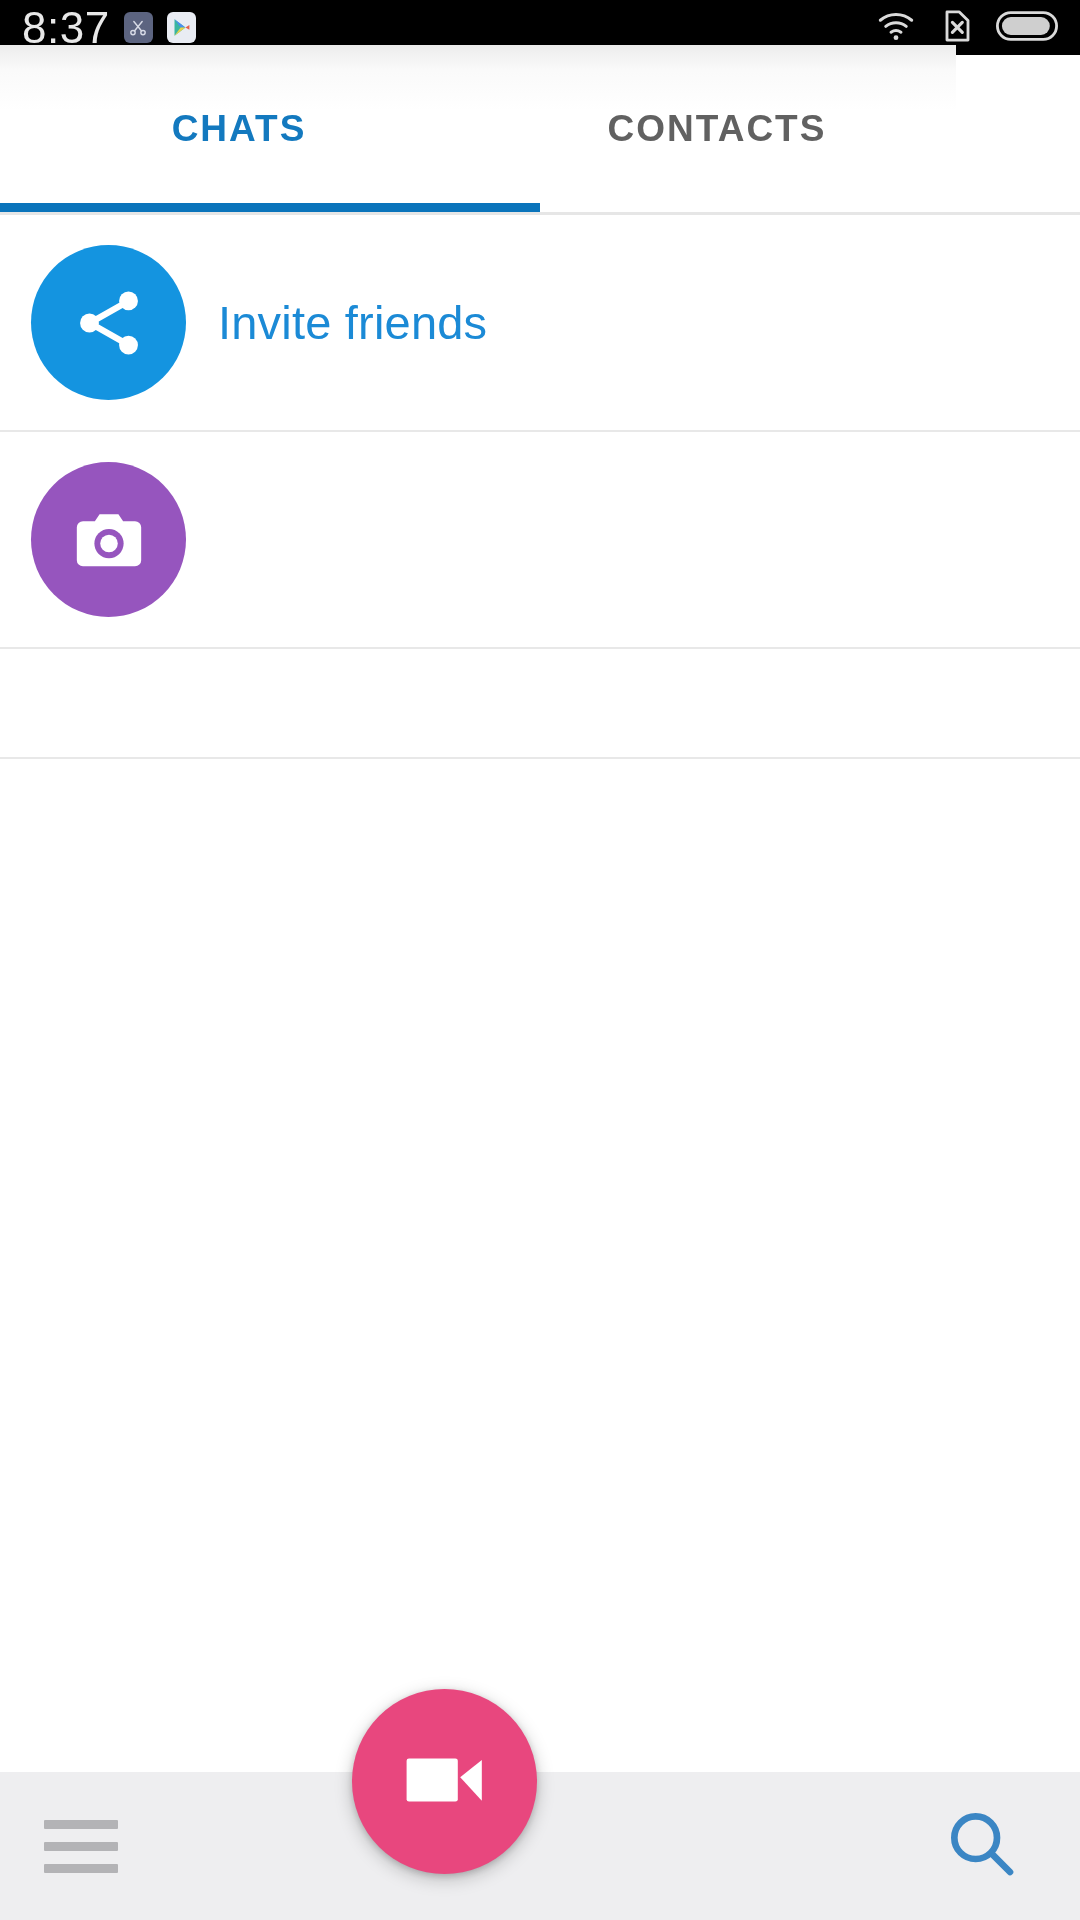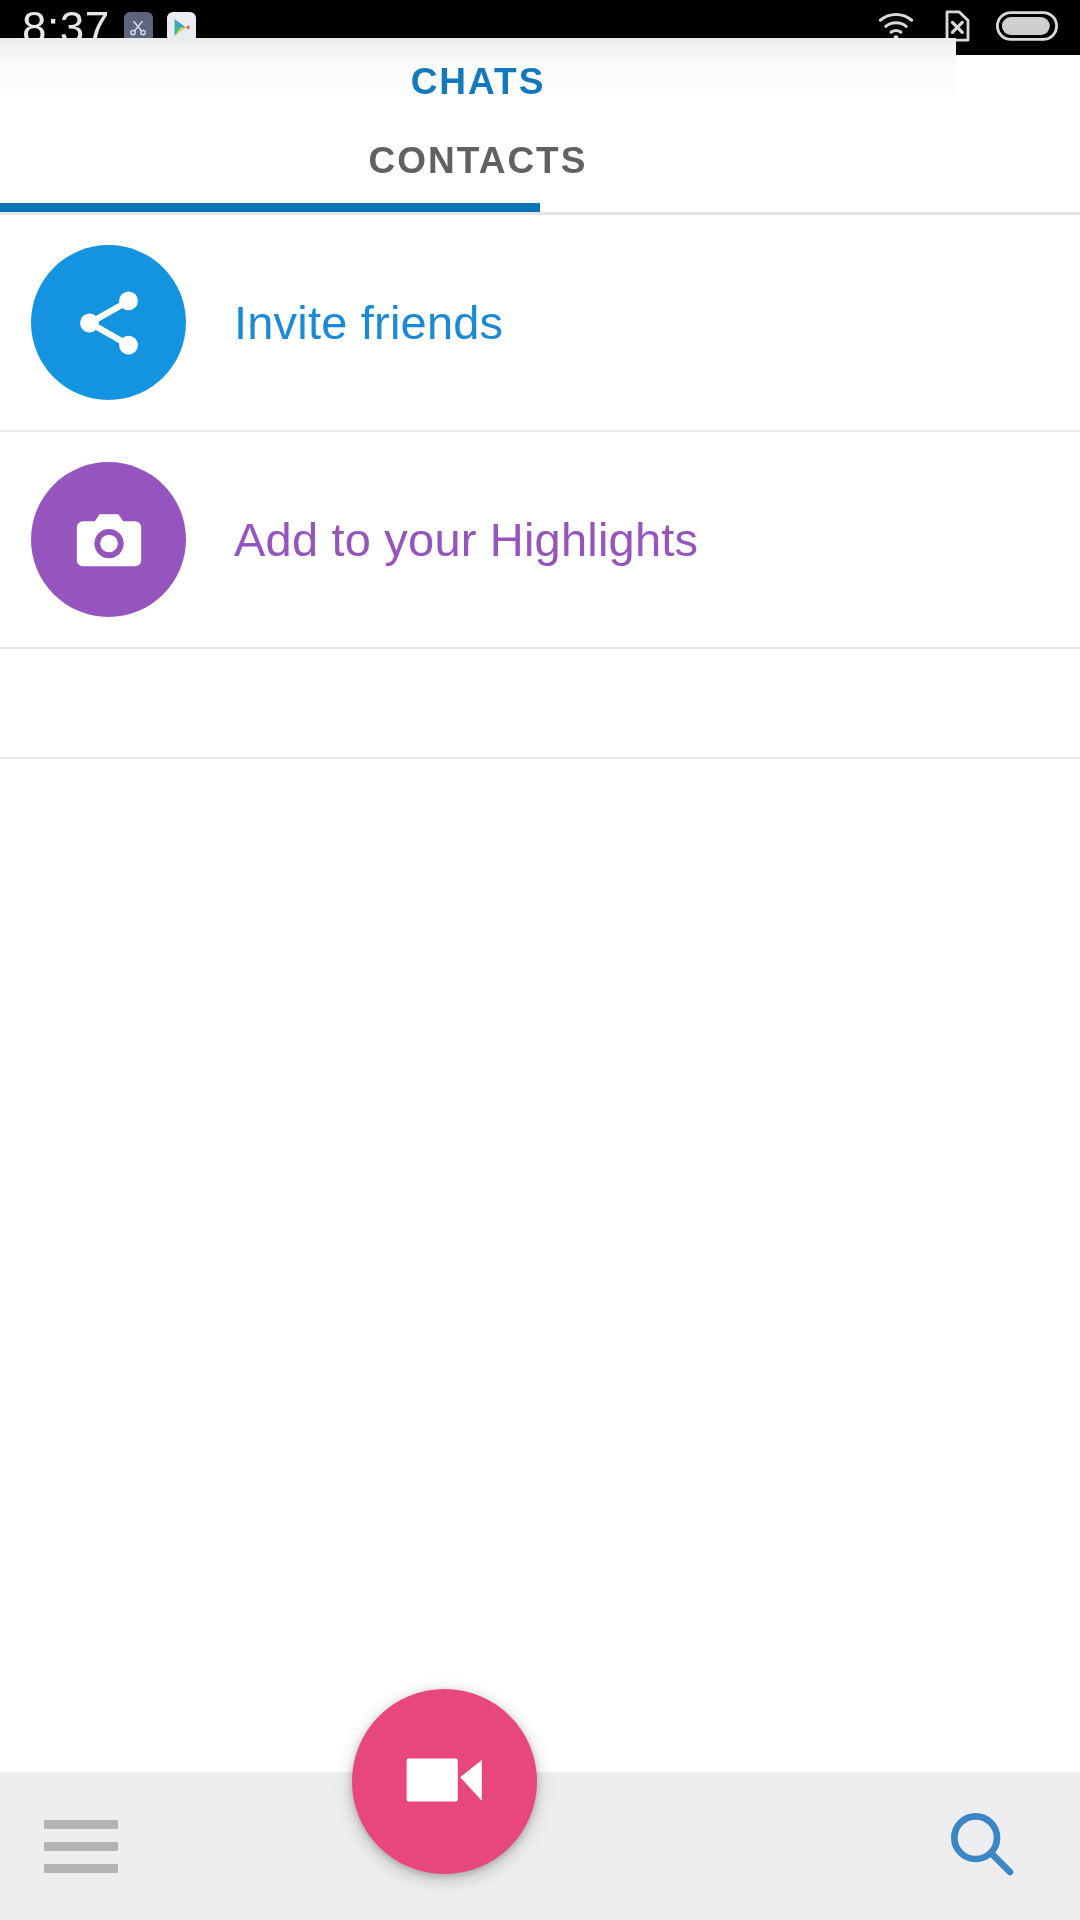--- a/index.html
+++ b/index.html
@@ -57,26 +57,25 @@
   .status-right {
     display: flex;
     align-items: center;
     gap: 22px;
     padding-right: 4px;
   }
 
   
   #tab-bar {
     position: absolute;
-    top: 38px; left: 0;
+    top: 45px; left: 0;
     width: 956px;
     height: 157px;
     background: linear-gradient(to bottom, #ececec 0%, #fafafa 16%, #ffffff 42%);
     display: flex;
-    flex-direction: column;
   }
   .tab {
     flex: 1 1 50%;
     display: flex;
     align-items: center;
     justify-content: center;
     position: relative;
     font-size: 37px;
     letter-spacing: 2.0px;
     font-weight: bold;
@@ -125,21 +124,21 @@
   .row-avatar {
     width: 155px;
     height: 155px;
     min-width: 155px;
     border-radius: 50%;
     display: flex;
     align-items: center;
     justify-content: center;
   }
   .row-label {
-    margin-left: 48px;
+    margin-left: 32px;
     font-size: 47px;
     letter-spacing: 0.2px;
   }
   .empty-row {
     width: 1080px;
     height: 108px;
     background: #ffffff;
   }
 
   
@@ -289,21 +288,20 @@
     <div class="row-divider"></div>
 
     <div class="list-row">
       <span class="row-avatar" style="background:#9655be;">
         <svg width="78" height="78" viewBox="0 0 24 24" aria-hidden="true">
           <path d="M9.1 4.1 h5.8 l1.45 2.1 H20 a1.9 1.9 0 0 1 1.9 1.9 v10.1 a1.9 1.9 0 0 1 -1.9 1.9 H4 a1.9 1.9 0 0 1 -1.9 -1.9 V8.1 A1.9 1.9 0 0 1 4 6.2 h3.65 Z" fill="#ffffff"></path>
           <circle cx="12" cy="13.1" r="4.5" fill="#9655be"></circle>
           <circle cx="12" cy="13.1" r="2.7" fill="#ffffff"></circle>
         </svg>
       </span>
-      <span class="row-label" style="color:#9655be;">Add to your Highlights</span>
     </div>
 
     <div class="row-divider"></div>
 
     <div class="empty-row"></div>
 
     <div class="row-divider"></div>
   </div>
 
   <div id="bottom-bar">

